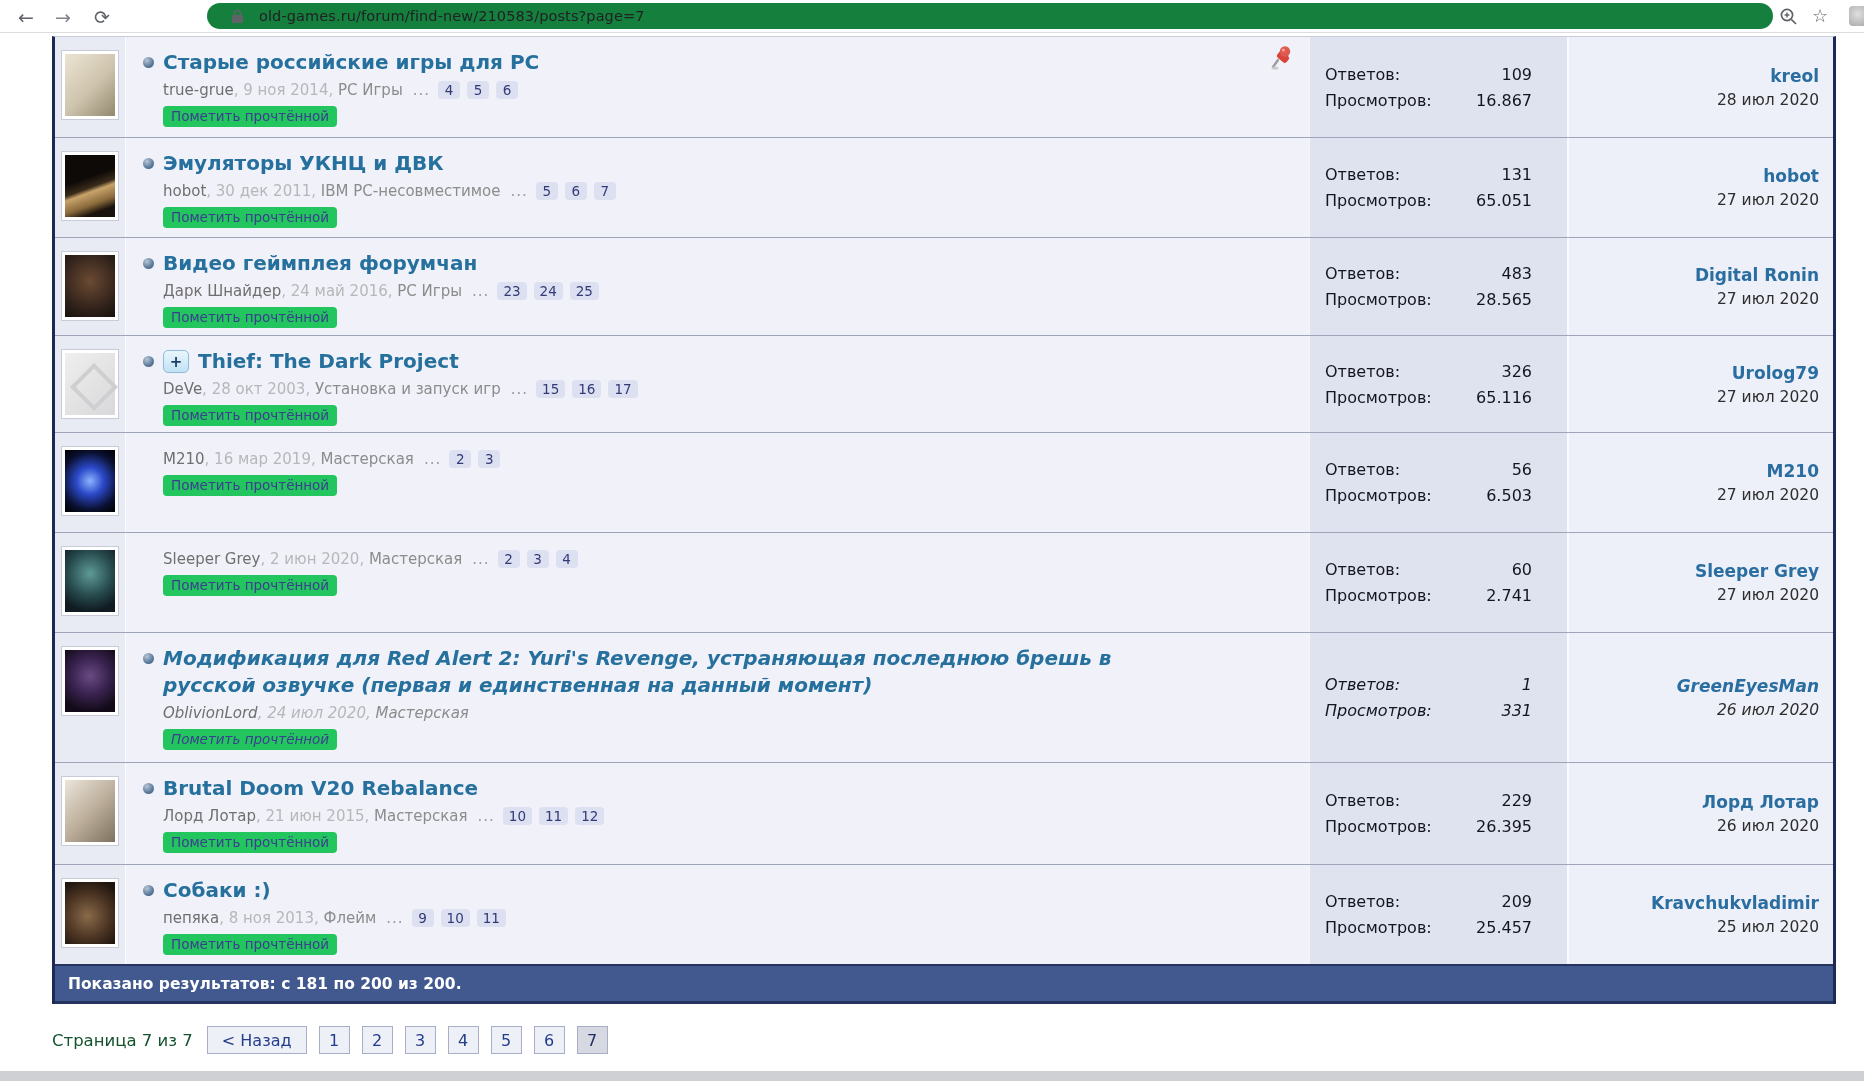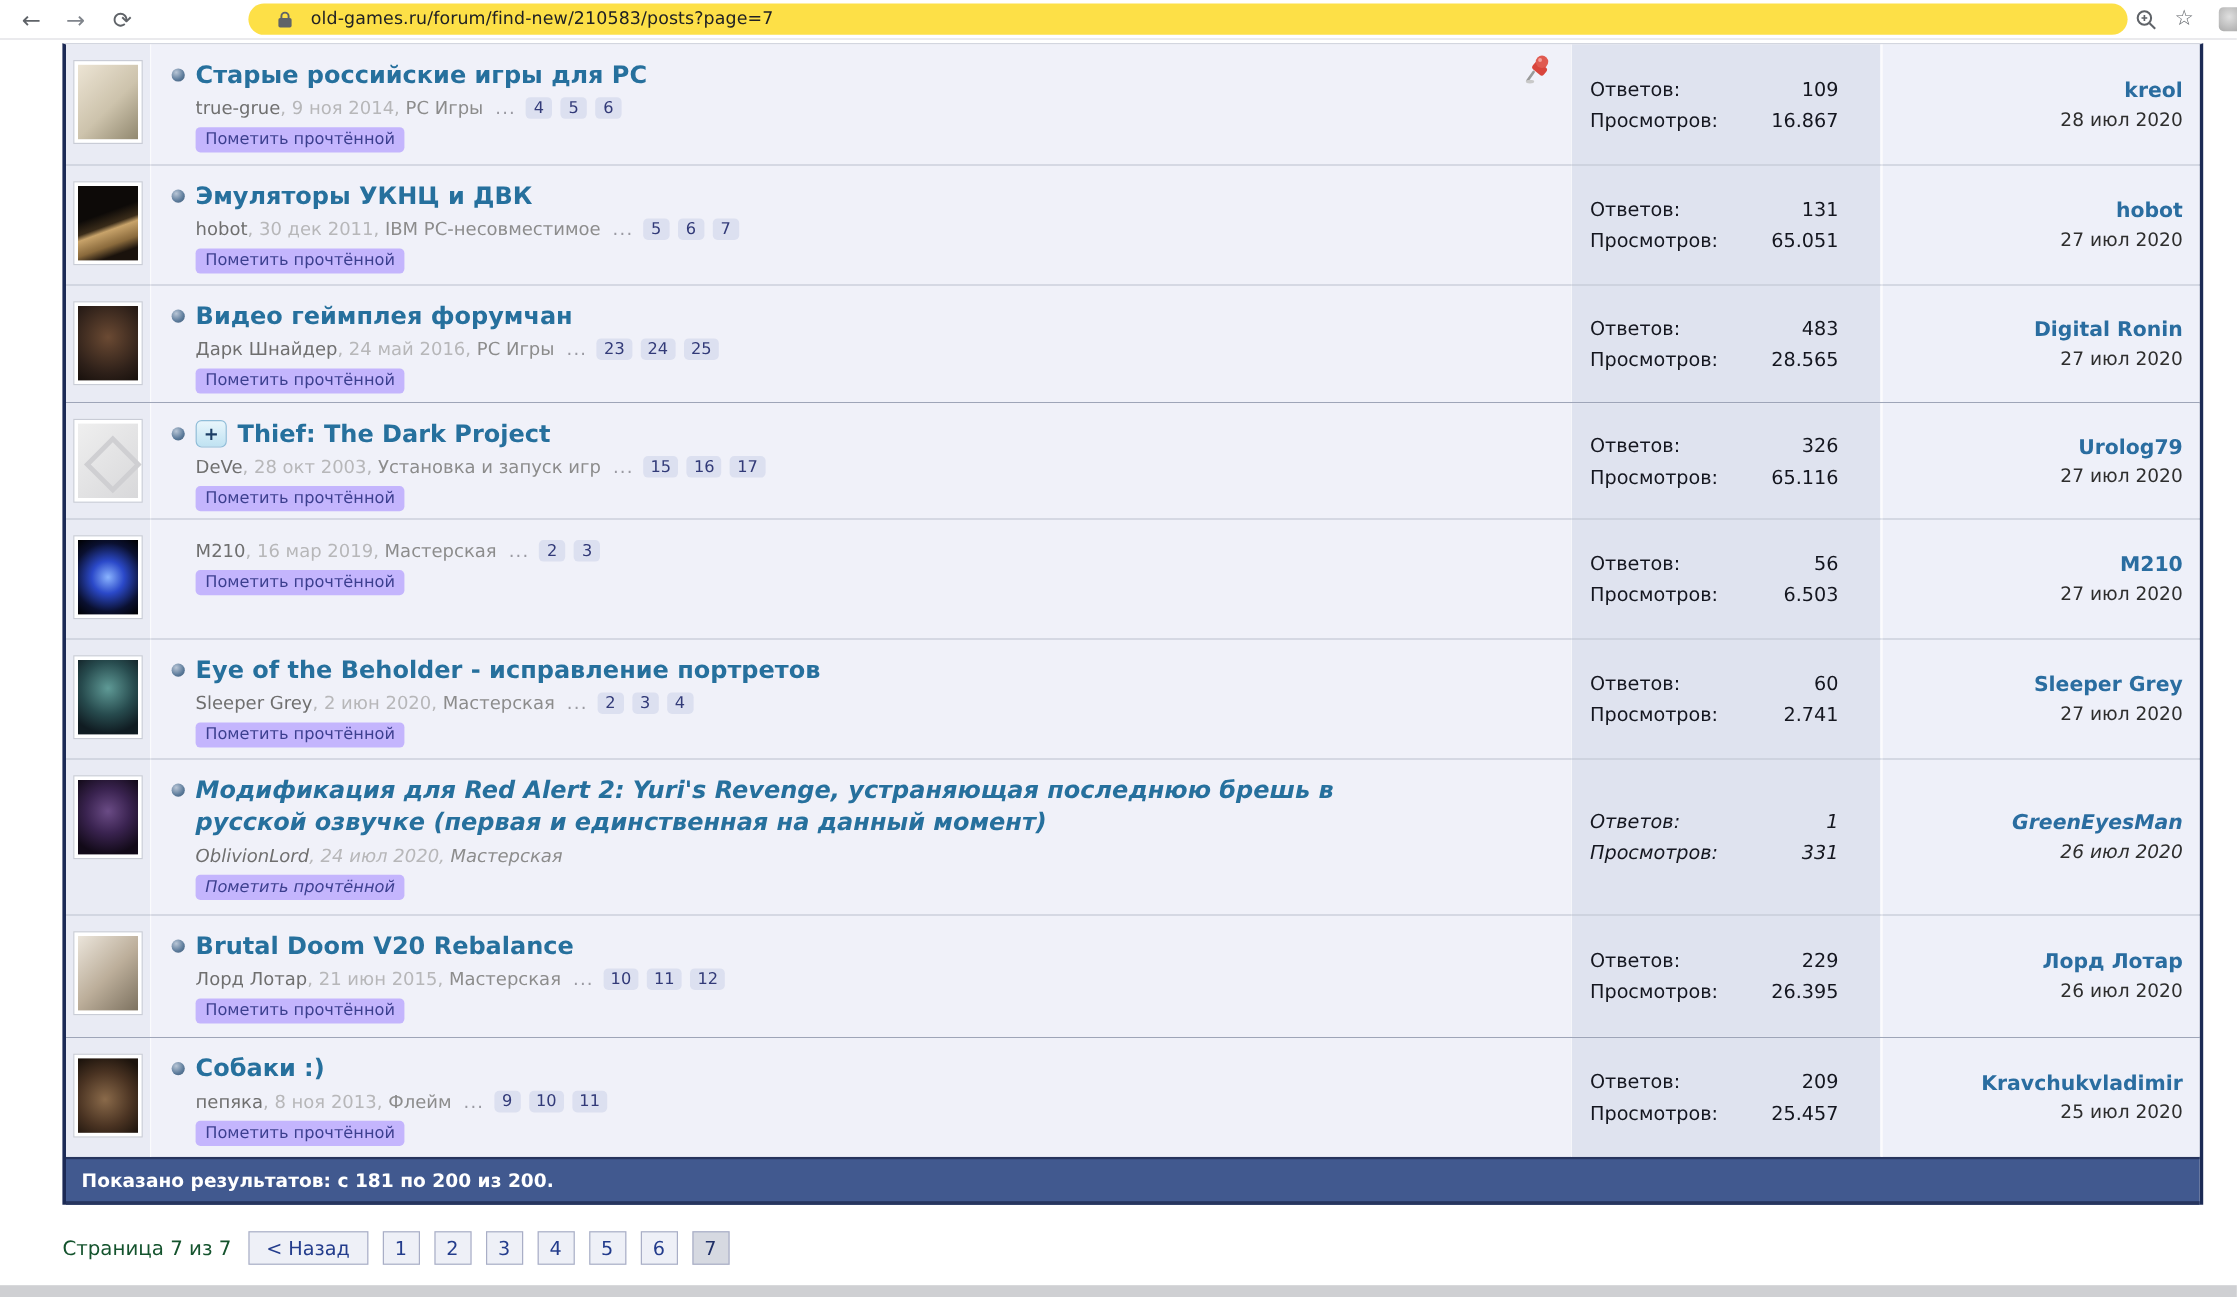--- a/index.html
+++ b/index.html
@@ -2,21 +2,21 @@
 <html><head>
 <meta charset="utf-8">
 <style>
   * { margin:0; padding:0; box-sizing:border-box; }
   html,body { width:1864px; height:1081px; background:#fff; font-family:"DejaVu Sans","Liberation Sans",sans-serif; overflow:hidden; }
 
   
   .chrome { position:absolute; left:0; top:0; width:1864px; height:33px; background:#fff; border-bottom:1px solid #dcdde1; }
   .navbtn { position:absolute; top:4px; width:26px; height:26px; text-align:center; line-height:26px; font-size:19px; color:#5f6368; cursor:pointer; }
   .navbtn.fwd { color:#80858c; }
-  .omnibox { position:absolute; left:207px; top:3px; width:1566px; height:26px; background:#fde047; border-radius:13px; }
+  .omnibox { position:absolute; left:207px; top:3px; width:1566px; height:26px; background:#15803d; border-radius:13px; }
   .lockwrap { position:absolute; left:24px; top:6px; }
   .urltext { position:absolute; left:52px; top:5px; font-size:14.5px; color:#202124; letter-spacing:0.1px; }
   .chrome-right-ic { position:absolute; top:5px; color:#5f6368; }
   .star { font-size:18px; }
   .ext-ic { position:absolute; left:1849px; top:6px; width:22px; height:20px; border-radius:4px; background:radial-gradient(circle at 40% 40%, #d8d8d8, #9f9f9f 70%, #8a8a8a); opacity:.8; }
 
   
   .tablewrap { position:absolute; left:52px; top:36px; width:1784px; border-left:3px solid #1c2a55; border-right:3px solid #1c2a55; border-top:1px solid #c9ccd8; }
   .row { display:flex; border-top:1px solid #9ea5b8; }
   .row:first-child { border-top:none; }
@@ -34,21 +34,21 @@
   .plusbadge { flex:none; width:26px; height:23px; margin-top:2px; border-radius:5px; text-align:center; line-height:22px;
                background:linear-gradient(#e9f6fc,#bfe2f2); border:1px solid #8fbdd8; color:#1c3e66; font-weight:bold; font-size:15px; cursor:pointer; }
   .title { color:#26709d; font-weight:bold; font-size:20px; line-height:27px; text-decoration:none; cursor:pointer; max-width:1010px; }
   .meta { margin:5px 0 0 20px; font-size:15px; color:#8c8c8c; display:flex; align-items:center; flex-wrap:wrap; }
   .author { color:#6f6f6f; cursor:pointer; }
   .tdate { color:#b7b7b9; }
   .forum { color:#8c8c8c; cursor:pointer; }
   .dots { color:#9a9aa2; margin:0 8px 0 10px; letter-spacing:1px; }
   .pchip { display:inline-block; min-width:22px; padding:1px 6px; margin-right:7px; border-radius:4px; text-align:center;
            background:#dce0f0; color:#323a78; font-size:13.5px; cursor:pointer; }
-  .markread { display:inline-block; margin:7px 0 0 20px; padding:2px 8px 3px; border-radius:4px; background:#c4b5fd; color:#3c3f8f; font-size:13.5px; cursor:pointer; }
+  .markread { display:inline-block; margin:7px 0 0 20px; padding:2px 8px 3px; border-radius:4px; background:#22c55e; color:#3c3f8f; font-size:13.5px; cursor:pointer; }
   .statline { display:flex; justify-content:space-between; font-size:16px; color:#14161f; }
   .lastuser { color:#2a6da0; font-weight:bold; font-size:17px; cursor:pointer; }
   .lastdate { color:#2e2e2e; font-size:15.5px; }
   .pin { position:absolute; right:16px; top:8px; }
 
   
   .footerbar { height:40px; background:#41598f; border-top:2px solid #27355e; border-bottom:3px solid #27355e; display:flex; align-items:center; }
   .footerbar span { color:#fff; font-weight:bold; font-size:15.5px; padding-left:13px; }
 
   
@@ -303,25 +303,20 @@
     </div>
   </div>
 
   <div class="row" style="height: 100px;">
     <div class="cell av">
       <div class="avframe">
             <div class="avimg av-hood"></div>
           </div>
     </div>
     <div class="cell main">
-      <div class="titleline">
-        <span class="bullet"></span>
-
-        <a class="title">Eye of the Beholder - исправление портретов</a>
-      </div>
       <div class="meta">
             <a class="author">Sleeper Grey</a>
             <span class="tdate">, 2 июн 2020,&nbsp;</span>
             <a class="forum">Мастерская</a>
             <span class="dots">...</span>
             <span class="pchip">2</span>
             <span class="pchip">3</span>
             <span class="pchip">4</span>
           </div>
       <span class="markread">Пометить прочтённой</span>

